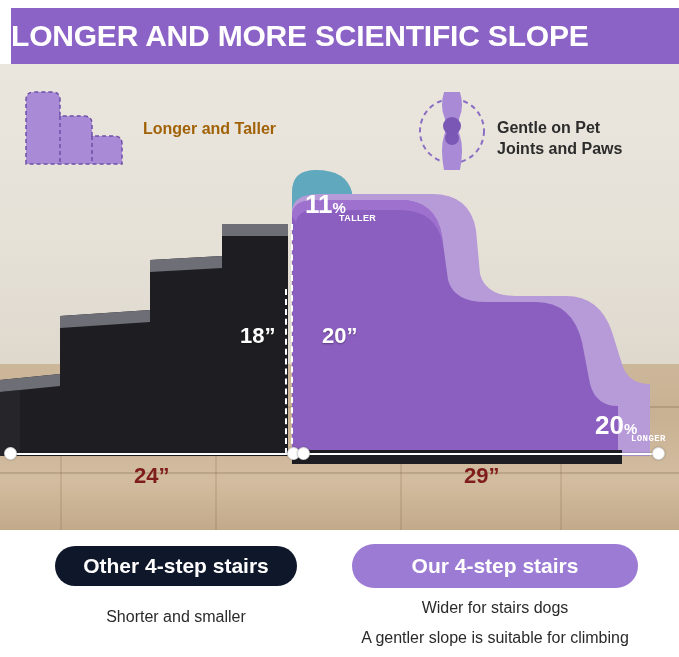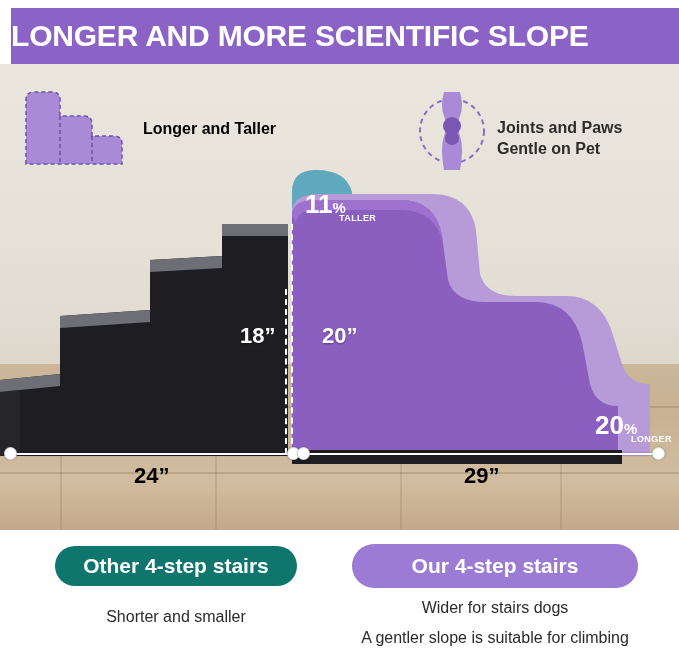--- a/index.html
+++ b/index.html
@@ -61,21 +61,21 @@
     width: 2px;
     background: rgba(120,95,65,0.18);
   }
 
   
   .mini-stairs { position: absolute; left: 22px; top: 22px; }
   .note-label {
     position: absolute;
     font-size: 16px;
     font-weight: bold;
-    color: #000000;
+    color: #a16207;
   }
 
   
   .joint-icon { position: absolute; left: 418px; top: 22px; }
   .joint-label {
     position: absolute;
     left: 497px; top: 53px;
     font-size: 16px;
     font-weight: bold;
     color: #2c2c2c;
@@ -134,41 +134,41 @@
     width: 13px; height: 13px;
     border-radius: 50%;
     background: #ffffff;
     border: 1px solid rgba(0,0,0,0.15);
     box-shadow: 0 0 2px rgba(0,0,0,0.3);
   }
   .w-label {
     position: absolute;
     font-size: 22px;
     font-weight: bold;
-    color: #000000;
+    color: #7f1d1d;
   }
   .vdash {
     position: absolute;
     width: 0; border-left: 2px dashed #ffffff;
   }
 
   
   .pill {
     position: absolute;
     border-radius: 22px;
     display: flex;
     align-items: center;
     justify-content: center;
     color: #ffffff;
     font-weight: bold;
   }
   .pill-other {
     left: 55px; top: 546px;
     width: 242px; height: 40px;
-    background: #0f766e;
+    background: #0f172a;
     font-size: 21px;
   }
   .pill-ours {
     left: 352px; top: 544px;
     width: 286px; height: 44px;
     background: #9b7bd4;
     font-size: 21px;
   }
   .cap {
     position: absolute;
@@ -205,22 +205,22 @@
 
   <div class="joint-icon">
     <svg width="68" height="90" viewBox="0 0 68 90">
       <circle cx="34" cy="45" r="32" fill="none" stroke="#8b6fc4" stroke-width="2" stroke-dasharray="5 4"></circle>
       <path d="M26 6 Q22 20 26 30 Q30 40 26 50 Q22 62 26 84 L42 84 Q46 62 42 50 Q38 40 42 30 Q46 20 42 6 Z" fill="#a98ad6"></path>
       <circle cx="34" cy="40" r="9" fill="#7a57b5"></circle>
       <circle cx="34" cy="52" r="7" fill="#7a57b5"></circle>
     </svg>
   </div>
   <div class="joint-label">
+    <div>Gentle on Pet</div>
     <div>Joints and Paws</div>
-    <div>Gentle on Pet</div>
   </div>
 
   <svg class="purple-ramp" width="679" height="466" viewBox="0 0 679 466">
 
     <path d="M292 128 Q292 106 316 106 Q346 106 352 128 L352 170 L292 170 Z" fill="#5fa8bd"></path>
 
     <path d="M578 318 Q606 318 620 340 Q634 360 634 388 L634 392 L578 392 Z" fill="#5fa8bd"></path>
 
     <path d="M292 148
              Q292 130 320 130
@@ -274,21 +274,21 @@
     <path d="M0 328 L0 392 L20 392 L20 326 Z" fill="#2a2a30" opacity="0.6"></path>
   </svg>
 
   <div class="badge-taller">
     <span class="num">11</span><span class="pct">%</span>
     <div class="sub" style="margin-left:34px; margin-top:-4px;">TALLER</div>
   </div>
 
   <div class="badge-longer">
     <span class="num">20</span><span class="pct">%</span>
-    <div class="sub" style="margin-left:36px; margin-top:-4px;">LONGER</div>
+    <div class="sub" style="margin-left:36px; margin-top:-4px;font-family:Liberation Mono, monospace;">LONGER</div>
   </div>
 
   <div class="h-label dark" style="left:240px; top:259px;">18”</div>
   <div class="h-label" style="left:322px; top:259px;">20”</div>
 
   <div class="vdash" style="left:291px; top:160px; height:230px;"></div>
   <div class="vdash" style="left:285px; top:225px; height:165px;"></div>
 
   <div class="dim-line" style="left:10px; top:389px; width:280px;"></div>
   <div class="dim-line" style="left:300px; top:389px; width:355px;"></div>

